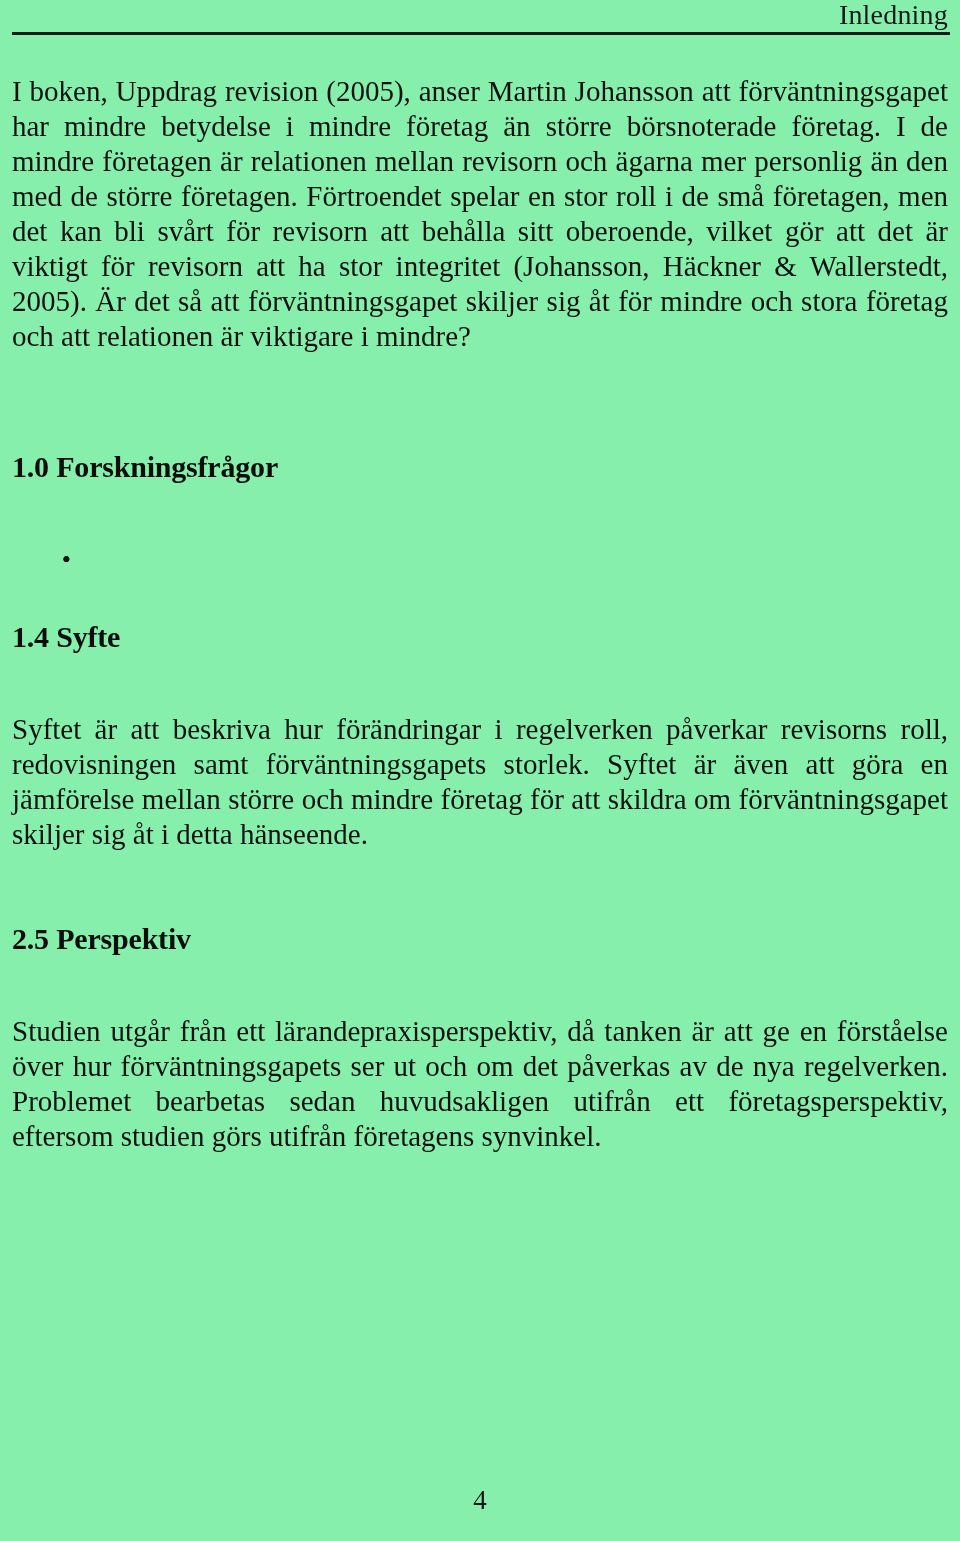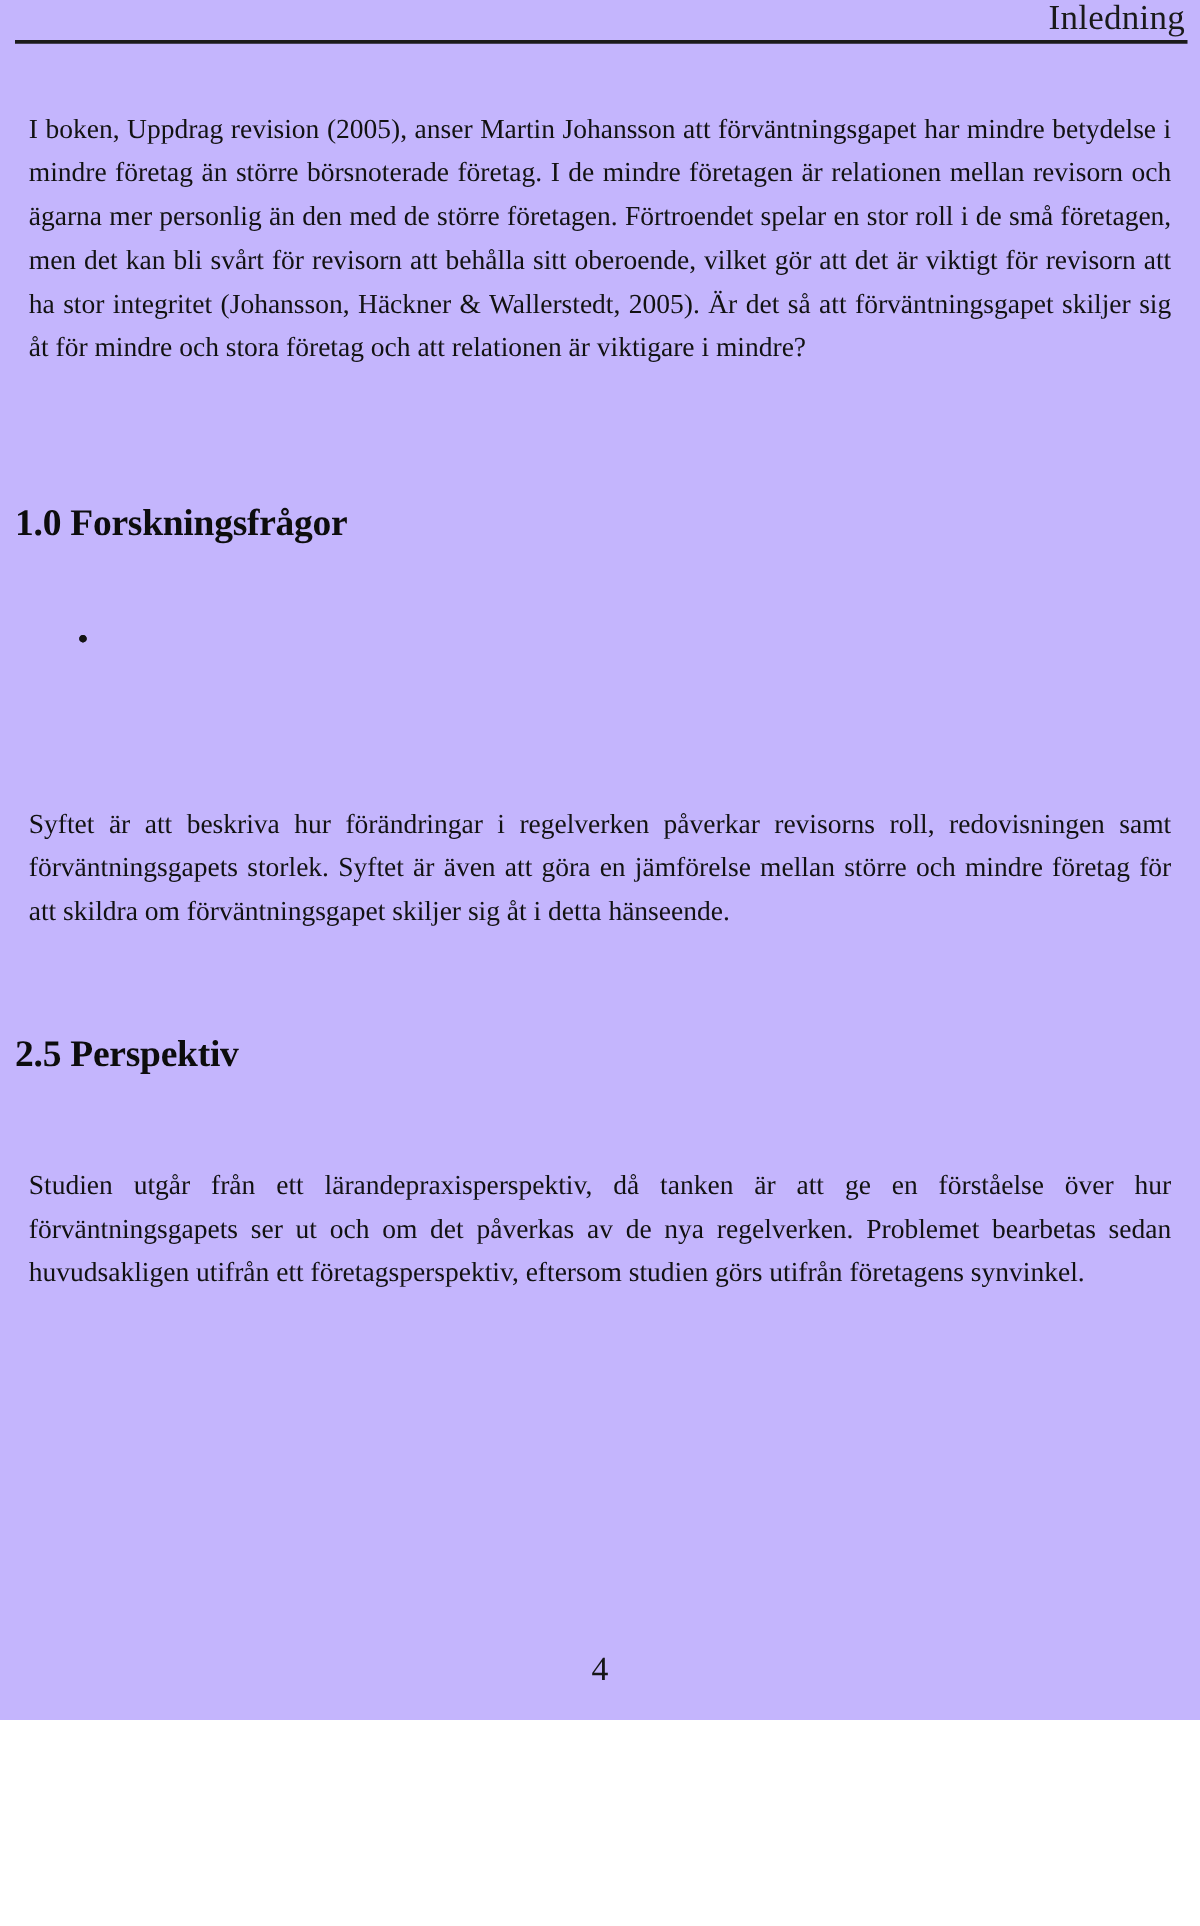--- a/index.html
+++ b/index.html
@@ -5,23 +5,23 @@
 <style>
   html, body {
     margin: 0;
     padding: 0;
     background: #ffffff;
   }
 
   .page {
     position: relative;
     width: 960px;
-    height: 1376px;
+    height: 1541px;
     margin: 0 auto;
-    background: #c4b5fd;
+    background: #86efac;
     color: #111111;
     font-family: "Liberation Serif", "DejaVu Serif", serif;
     box-sizing: border-box;
     overflow: hidden;
   }
 
   
   .header {
     position: absolute;
     left: 12px;
@@ -52,24 +52,24 @@
 
   
   .content {
     position: absolute;
     left: 12px;
     top: 74px;
     width: 936px;
   }
 
   p.body {
-    margin: 11px;
+    margin: 0;
     text-align: justify;
     text-justify: inter-word;
-    font-size: 22px;
+    font-size: 29px;
     line-height: 35px;
     color: #121212;
     hyphens: none;
   }
 
   h2.section {
     margin: 0;
     font-size: 30px;
     line-height: 34px;
     font-weight: bold;
@@ -152,20 +152,21 @@
       <li class="question-item">
         <span class="bullet-glyph">•</span>
       </li>
       <li class="question-item">
         <span class="bullet-glyph">•</span>
       </li>
     </ul>
 
     <div class="gap-list-to-h4"></div>
 
+    <h2 class="section">1.4 Syfte</h2>
 
     <div class="gap-h4-to-body"></div>
 
     <p class="body">Syftet är att beskriva hur förändringar i regelverken påverkar revisorns roll, redovisningen samt förväntningsgapets storlek. Syftet är även att göra en jämförelse mellan större och mindre företag för att skildra om förväntningsgapet skiljer sig åt i detta hänseende.</p>
 
     <div class="gap-body-to-h5"></div>
 
     <h2 class="section">2.5 Perspektiv</h2>
 
     <div class="gap-h5-to-body"></div>

